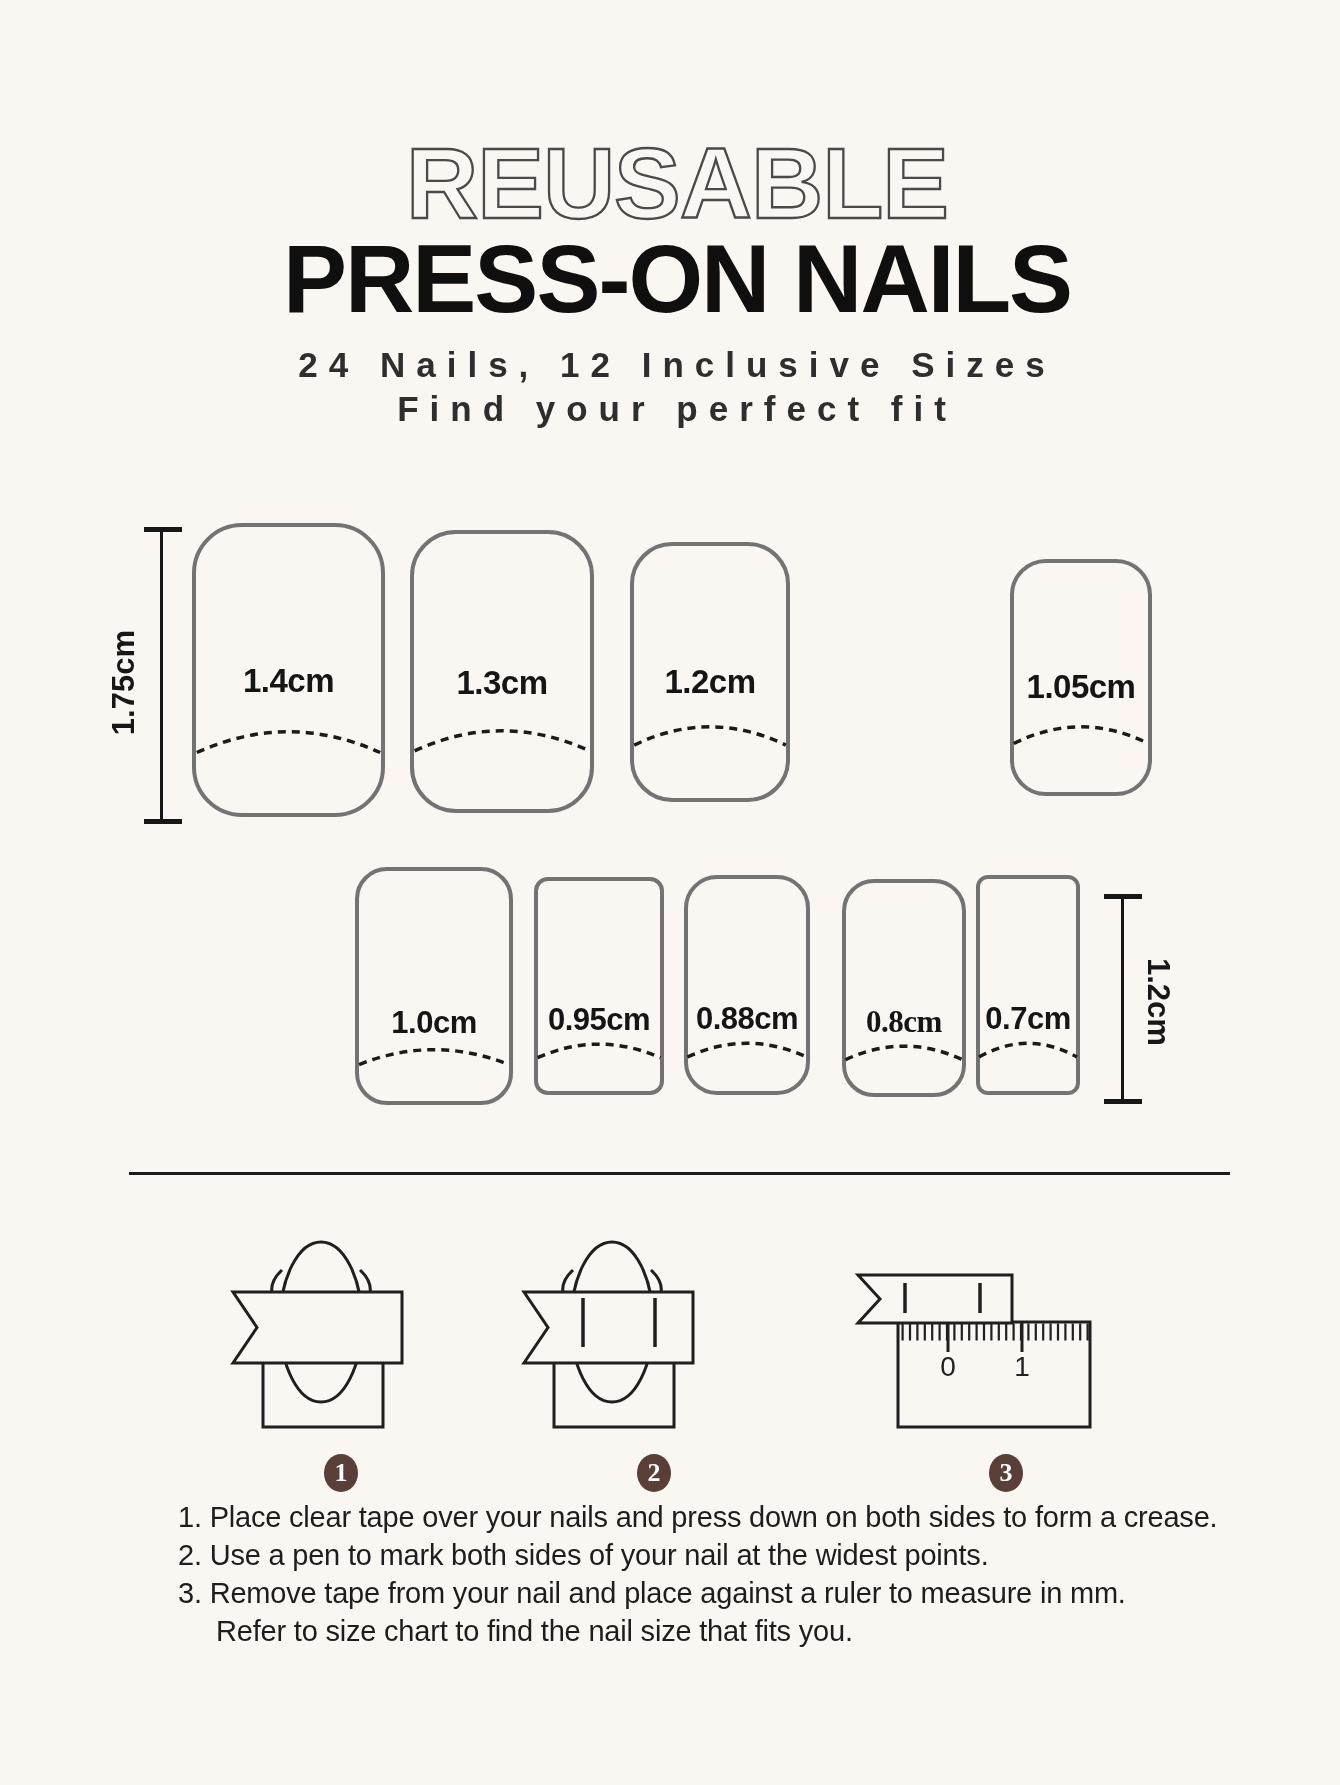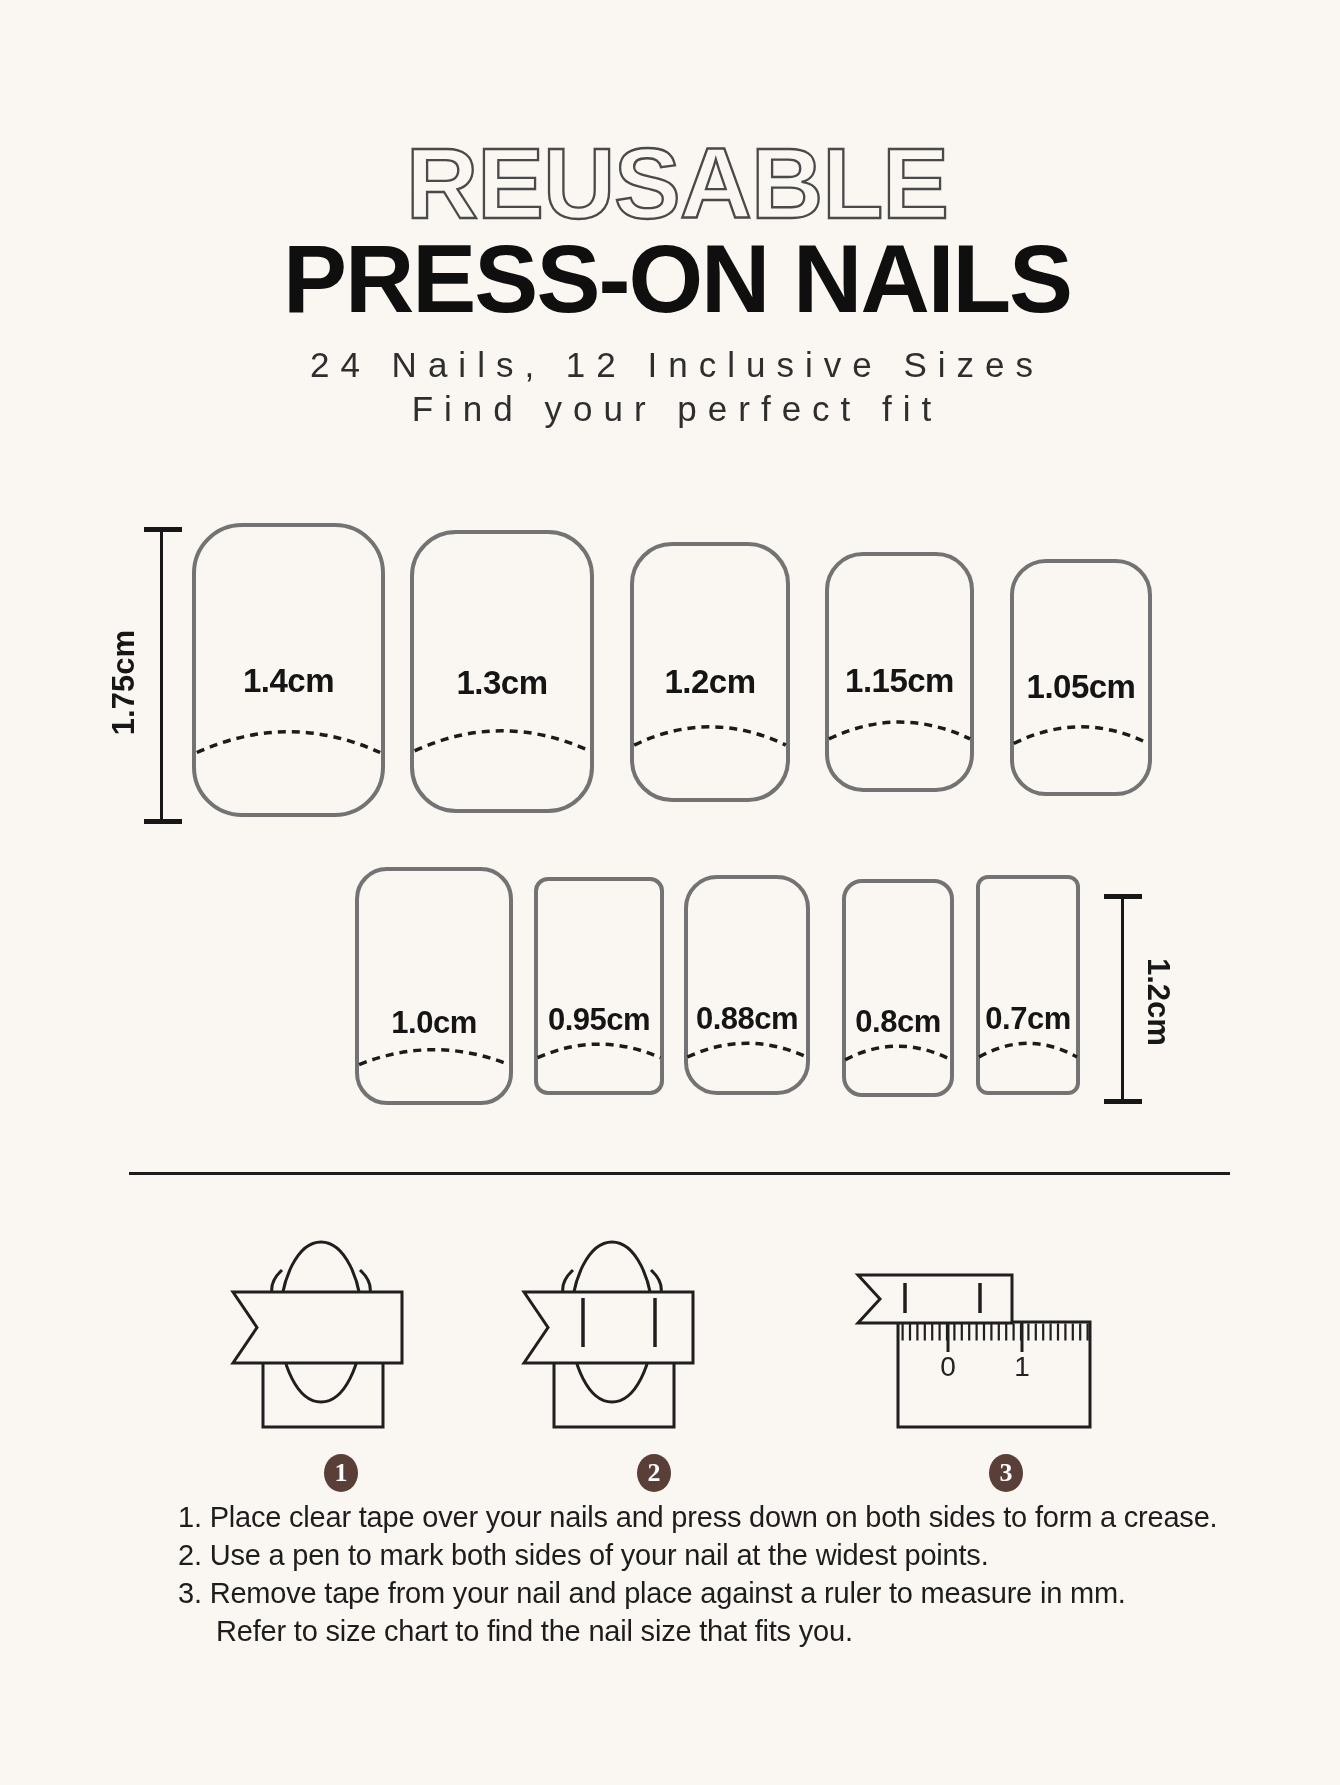--- a/index.html
+++ b/index.html
@@ -4,35 +4,35 @@
 <style>
   html,body{margin:0;padding:0;background:#e8e4dd;}
   .page{position:relative;width:1340px;height:1785px;margin:0 auto;background:#faf7f2;overflow:hidden;
         font-family:"Liberation Sans",sans-serif;color:#1d1d1d;}
 
   
   .hdr-line{position:absolute;left:14px;width:1326px;text-align:center;white-space:nowrap;}
   .t-outline{top:133px;font-size:100px;font-weight:700;letter-spacing:-1px;
              color:transparent;-webkit-text-stroke:2.3px #4a4a4a;line-height:1;}
   .t-main{top:231px;font-size:96px;font-weight:800;letter-spacing:-2px;color:#0f0f0f;line-height:1;}
-  .t-sub{font-size:35px;font-weight:400;color:#2e2e2e;letter-spacing:11px;line-height:1.15;}
+  .t-sub{font-size:35px;font-weight:700;color:#2e2e2e;letter-spacing:11px;line-height:1.15;}
   .s1{top:345px;}
   .s2{top:389px;}
 
   
   .nail{position:absolute;border:4px solid #737373;box-sizing:border-box;background:transparent;}
   .n1{left:192px;top:523px;width:193px;height:294px;border-radius:50px;}
   .n2{left:410px;top:530px;width:184px;height:283px;border-radius:46px;}
   .n3{left:630px;top:542px;width:160px;height:260px;border-radius:42px;}
   .n4{left:825px;top:552px;width:149px;height:240px;border-radius:38px;}
   .n5{left:1010px;top:559px;width:142px;height:237px;border-radius:36px;}
   .n6{left:355px;top:867px;width:158px;height:238px;border-radius:32px;}
   .n7{left:534px;top:877px;width:130px;height:218px;border-radius:14px;}
   .n8{left:684px;top:875px;width:126px;height:220px;border-radius:33px;}
-  .n9{left:842px;top:879px;width:112px;height:218px;border-radius:20px;}
+  .n9{left:842px;top:879px;width:124px;height:218px;border-radius:32px;font-family:Liberation Serif, serif;}
   .n10{left:976px;top:875px;width:104px;height:220px;border-radius:12px;}
   .sz{position:absolute;left:0;right:0;top:54%;transform:translateY(-50%);
       text-align:center;font-size:33px;font-weight:700;color:#151515;letter-spacing:-0.5px;}
   .r2 .sz{top:66%;font-size:31px;}
   svg.arc{position:absolute;left:-3px;top:63%;width:calc(100% + 6px);height:18%;overflow:visible;}
   .r2 svg.arc{top:70%;height:16%;}
 
   .cap{position:absolute;width:38px;height:5px;background:#171717;}
   .vline{position:absolute;width:3px;background:#171717;}
   .rlabel{position:absolute;font-size:31px;font-weight:700;color:#171717;
@@ -77,26 +77,20 @@
       </svg>
   </div>
   <div class="nail n2">
     <div class="sz">1.3cm</div>
     <svg class="arc" viewBox="0 0 100 26" preserveAspectRatio="none">
       <path d="M2,23 Q50,2 98,23" fill="none" stroke="#1b1b1b" stroke-width="3.5" stroke-dasharray="8 6" vector-effect="non-scaling-stroke"></path>
       </svg>
   </div>
   <div class="nail n3">
     <div class="sz">1.2cm</div>
-    <svg class="arc" viewBox="0 0 100 26" preserveAspectRatio="none">
-      <path d="M2,23 Q50,2 98,23" fill="none" stroke="#1b1b1b" stroke-width="3.5" stroke-dasharray="8 6" vector-effect="non-scaling-stroke"></path>
-      </svg>
-  </div>
-  <div class="nail n4">
-    <div class="sz">1.15cm</div>
     <svg class="arc" viewBox="0 0 100 26" preserveAspectRatio="none">
       <path d="M2,23 Q50,2 98,23" fill="none" stroke="#1b1b1b" stroke-width="3.5" stroke-dasharray="8 6" vector-effect="non-scaling-stroke"></path>
       </svg>
   </div>
   <div class="nail n5">
     <div class="sz">1.05cm</div>
     <svg class="arc" viewBox="0 0 100 26" preserveAspectRatio="none">
       <path d="M2,23 Q50,2 98,23" fill="none" stroke="#1b1b1b" stroke-width="3.5" stroke-dasharray="8 6" vector-effect="non-scaling-stroke"></path>
       </svg>
   </div>

